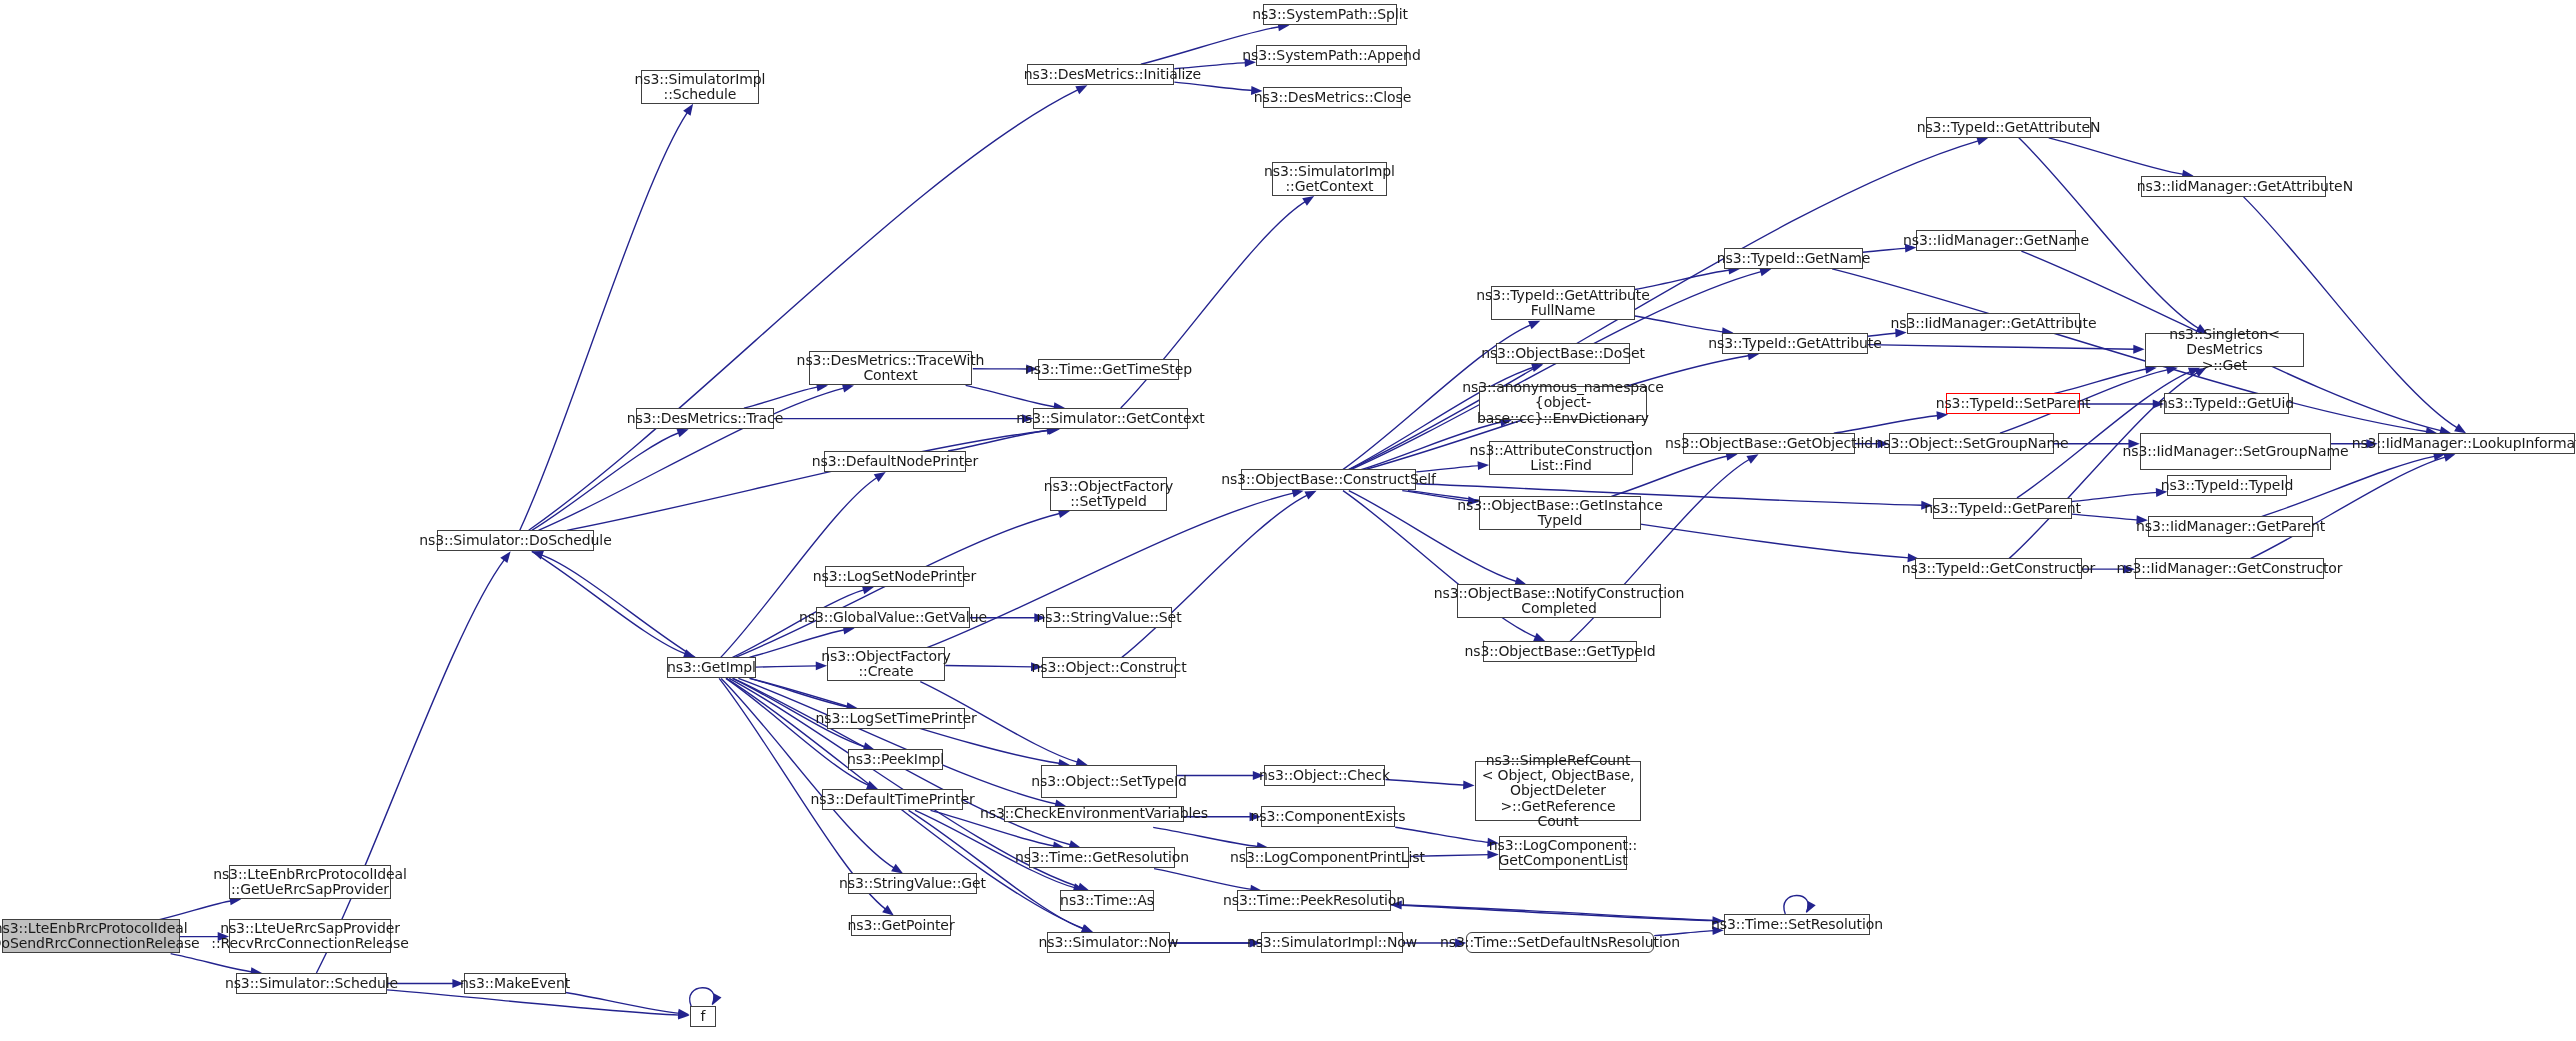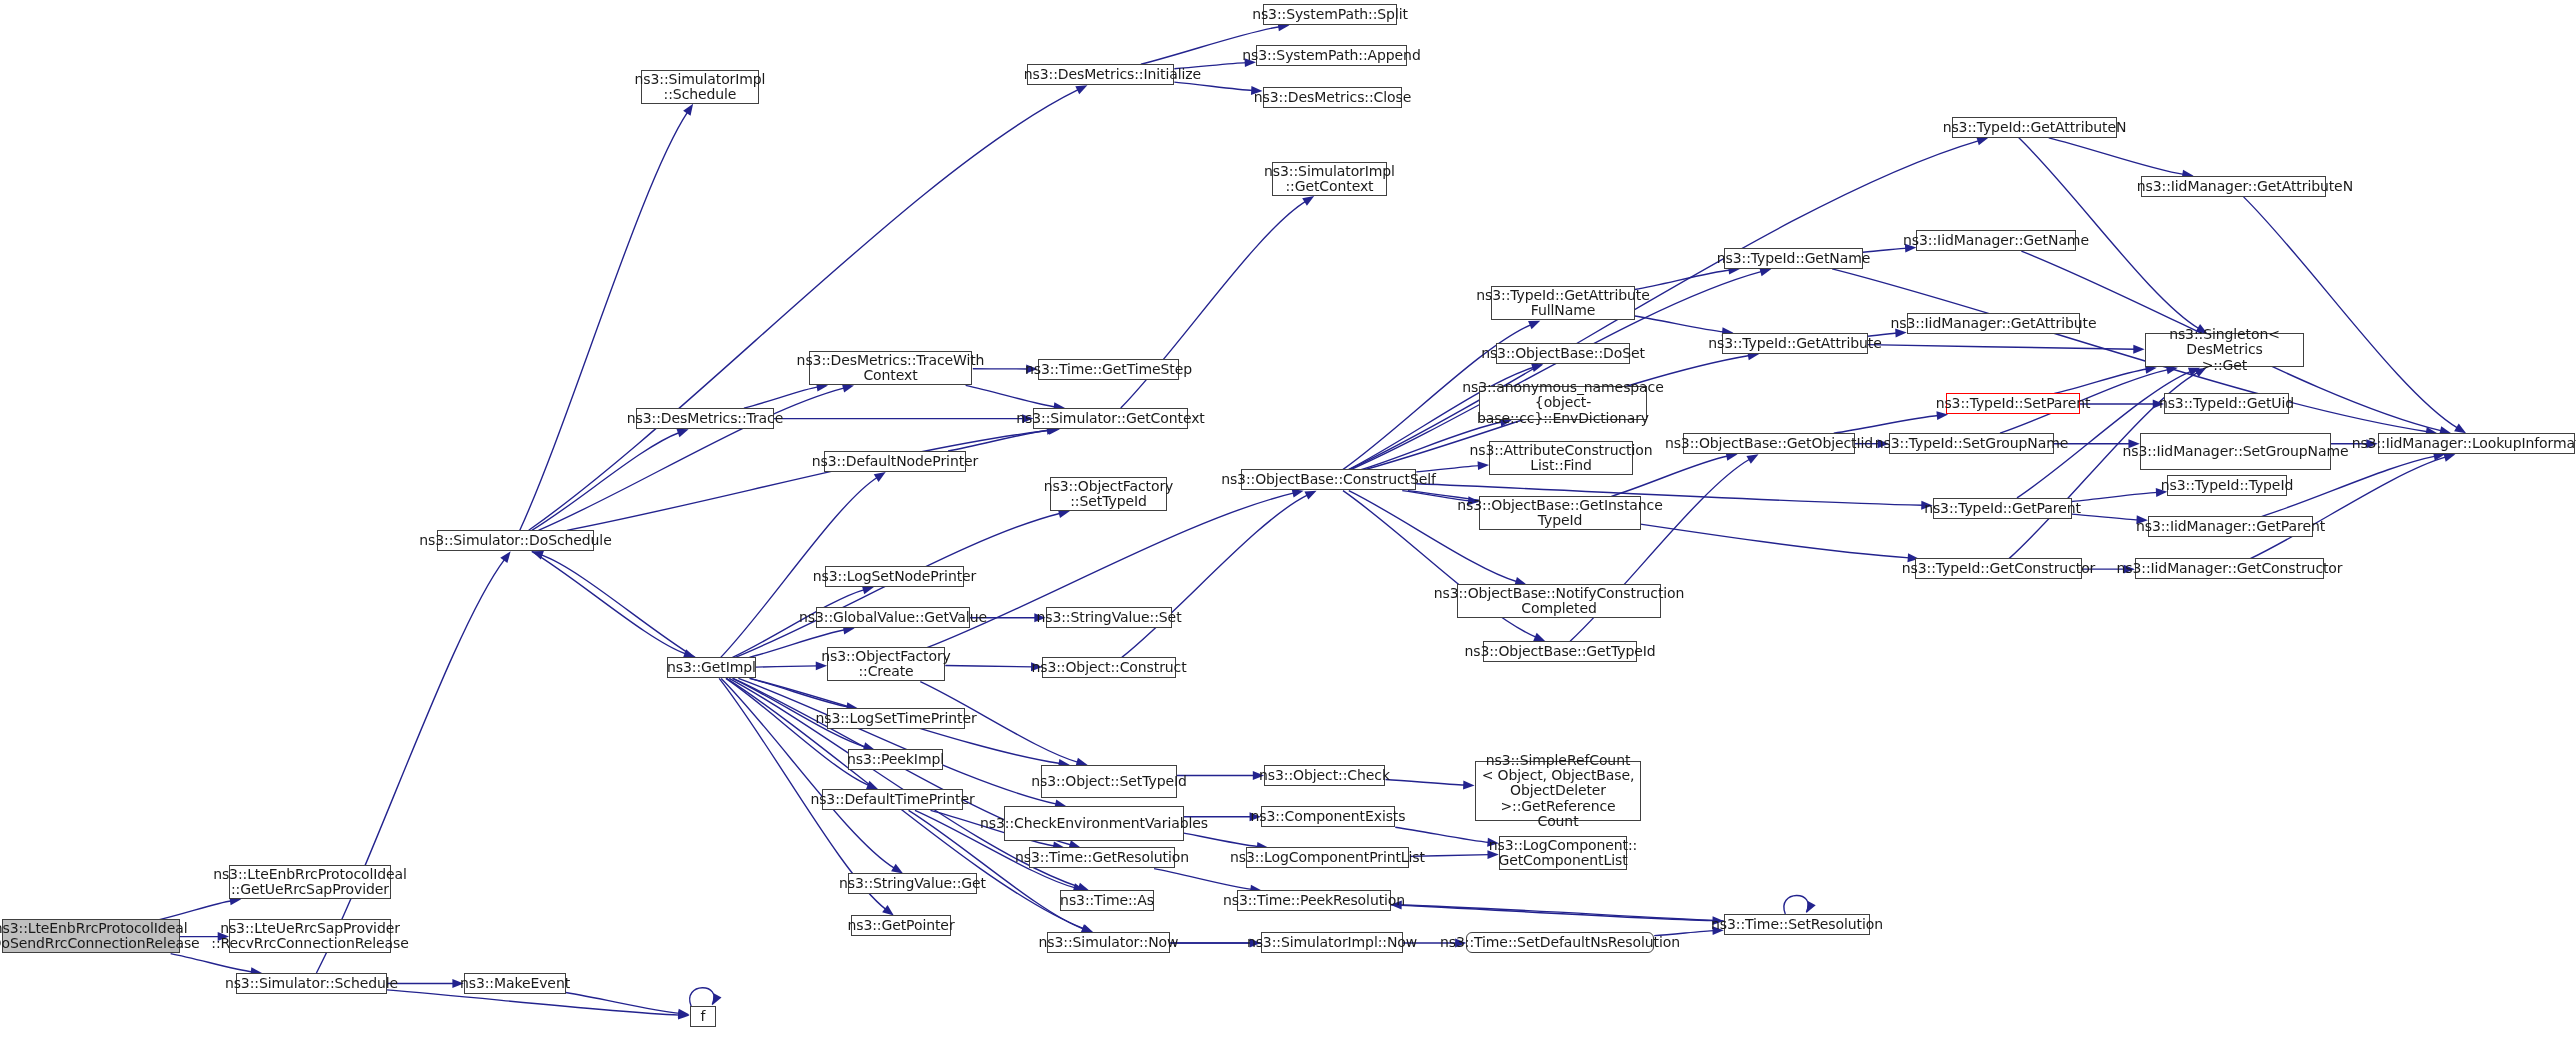--- a/index.html
+++ b/index.html
@@ -267,21 +267,21 @@
       <div class="node" style="left: 848px; top: 749px; width: 95px; height: 21px;">ns3::PeekImpl</div>
       <div class="node" style="left: 822px; top: 789px; width: 141px; height: 21px;">ns3::DefaultTimePrinter</div>
       <div class="node" style="left: 848px; top: 873px; width: 129px; height: 21px;">ns3::StringValue::Get</div>
       <div class="node" style="left: 851px; top: 915px; width: 100px; height: 21px;">ns3::GetPointer</div>
       <div class="node" style="left: 1041px; top: 765px; width: 136px; height: 33px;">ns3::Object::SetTypeId</div>
       <div class="node" style="left: 1264px; top: 765px; width: 121px; height: 21px;">ns3::Object::Check</div>
       <div class="node" style="left: 1475px; top: 761px; width: 166px; height: 60px;">ns3::SimpleRefCount
 &lt; Object, ObjectBase,
  ObjectDeleter &gt;::GetReference
 Count</div>
-      <div class="node" style="left: 1004px; top: 806px; width: 180px; height: 35px;">ns3::CheckEnvironmentVariables</div>
+      <div class="node" style="left: 1004px; top: 806px; width: 180px; height: 16px;">ns3::CheckEnvironmentVariables</div>
       <div class="node" style="left: 1261px; top: 806px; width: 134px; height: 21px;">ns3::ComponentExists</div>
       <div class="node" style="left: 1029px; top: 847px; width: 146px; height: 21px;">ns3::Time::GetResolution</div>
       <div class="node" style="left: 1246px; top: 847px; width: 163px; height: 21px;">ns3::LogComponentPrintList</div>
       <div class="node" style="left: 1499px; top: 836px; width: 128px; height: 34px;">ns3::LogComponent::
 GetComponentList</div>
       <div class="node" style="left: 1060px; top: 890px; width: 94px; height: 21px;">ns3::Time::As</div>
       <div class="node" style="left: 1237px; top: 890px; width: 154px; height: 21px;">ns3::Time::PeekResolution</div>
       <div class="node" style="left: 1047px; top: 932px; width: 123px; height: 21px;">ns3::Simulator::Now</div>
       <div class="node" style="left: 1261px; top: 932px; width: 142px; height: 21px;">ns3::SimulatorImpl::Now</div>
       <div class="node" style="left: 1466px; top: 932px; width: 188px; height: 21px; border-radius: 6px;">ns3::Time::SetDefaultNsResolution</div>
@@ -298,24 +298,24 @@
 TypeId</div>
       <div class="node" style="left: 1457px; top: 584px; width: 204px; height: 34px;">ns3::ObjectBase::NotifyConstruction
 Completed</div>
       <div class="node" style="left: 1483px; top: 641px; width: 154px; height: 21px;">ns3::ObjectBase::GetTypeId</div>
       <div class="node" style="left: 1724px; top: 248px; width: 139px; height: 21px;">ns3::TypeId::GetName</div>
       <div class="node" style="left: 1916px; top: 230px; width: 160px; height: 21px;">ns3::IidManager::GetName</div>
       <div class="node" style="left: 1722px; top: 333px; width: 146px; height: 21px;">ns3::TypeId::GetAttribute</div>
       <div class="node" style="left: 1907px; top: 313px; width: 173px; height: 21px;">ns3::IidManager::GetAttribute</div>
       <div class="node" style="left: 1683px; top: 433px; width: 172px; height: 21px;">ns3::ObjectBase::GetObjectIid</div>
       <div class="node redborder" style="left: 1946px; top: 393px; width: 134px; height: 21px;">ns3::TypeId::SetParent</div>
-      <div class="node" style="left: 1889px; top: 433px; width: 165px; height: 21px;">ns3::TypeId::SetGroupName</div>
+      <div class="node" style="left: 1889px; top: 433px; width: 165px; height: 21px;">ns3::Object::SetGroupName</div>
       <div class="node" style="left: 1933px; top: 498px; width: 139px; height: 21px;">ns3::TypeId::GetParent</div>
       <div class="node" style="left: 1915px; top: 558px; width: 167px; height: 21px;">ns3::TypeId::GetConstructor</div>
-      <div class="node" style="left: 1926px; top: 117px; width: 165px; height: 21px; margin-left: 26px;">ns3::TypeId::GetAttributeN</div>
+      <div class="node" style="left: 1926px; top: 117px; width: 165px; height: 21px;">ns3::TypeId::GetAttributeN</div>
       <div class="node" style="left: 2141px; top: 176px; width: 185px; height: 21px; padding-left: 26px;">ns3::IidManager::GetAttributeN</div>
       <div class="node" style="left: 2145px; top: 333px; width: 159px; height: 34px;">ns3::Singleton&lt; DesMetrics
 &gt;::Get</div>
       <div class="node" style="left: 2164px; top: 393px; width: 125px; height: 21px;">ns3::TypeId::GetUid</div>
       <div class="node" style="left: 2140px; top: 433px; width: 191px; height: 37px;">ns3::IidManager::SetGroupName</div>
       <div class="node" style="left: 2167px; top: 475px; width: 120px; height: 21px;">ns3::TypeId::TypeId</div>
       <div class="node" style="left: 2148px; top: 516px; width: 165px; height: 21px;">ns3::IidManager::GetParent</div>
       <div class="node" style="left: 2135px; top: 558px; width: 189px; height: 21px;">ns3::IidManager::GetConstructor</div>
       <div class="node" style="left: 2378px; top: 433px; width: 197px; height: 21px;">ns3::IidManager::LookupInformation</div>
     </div>

